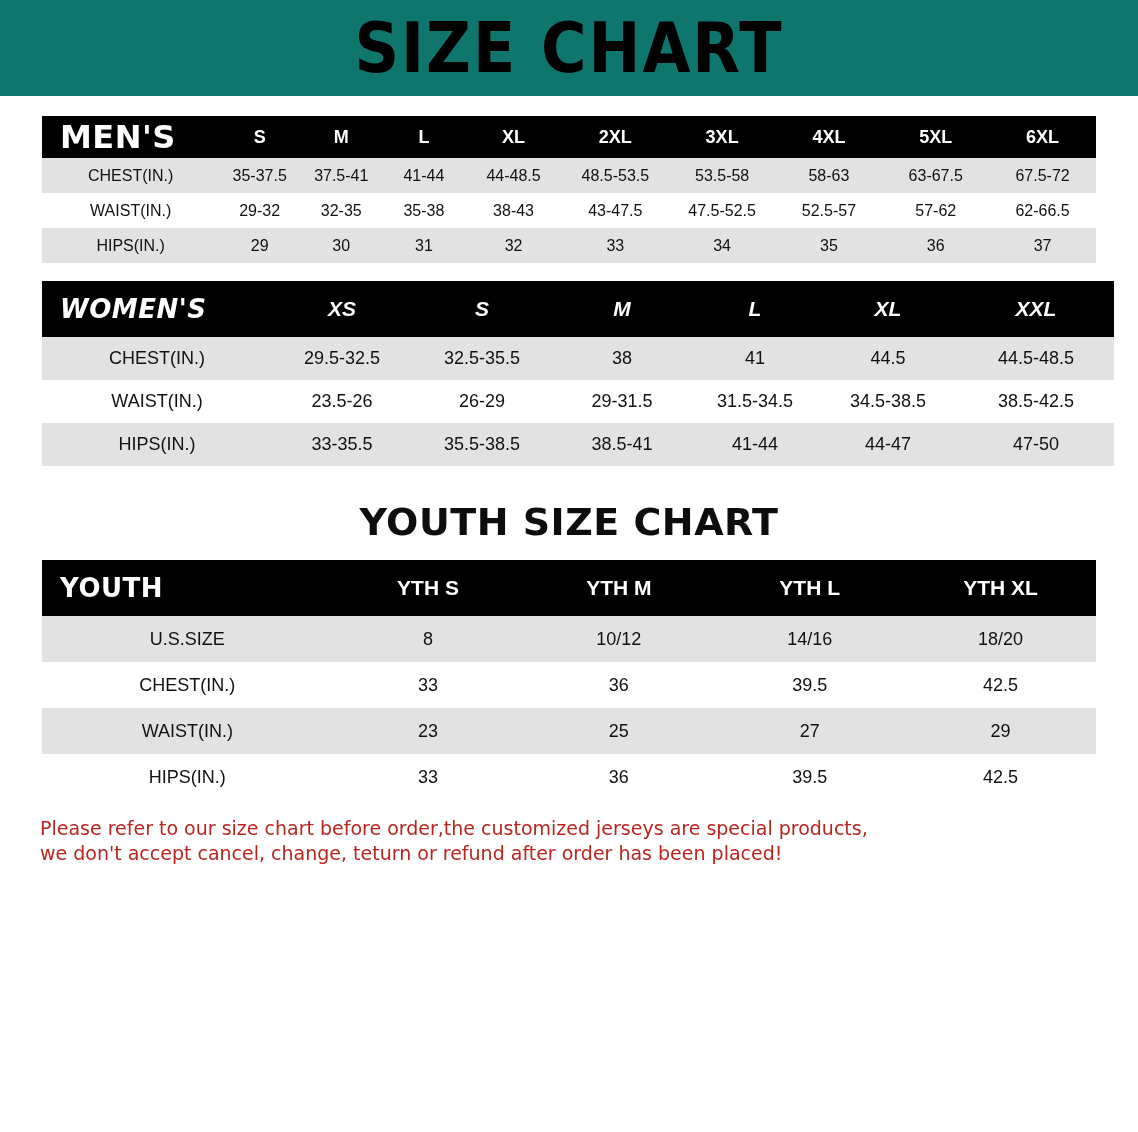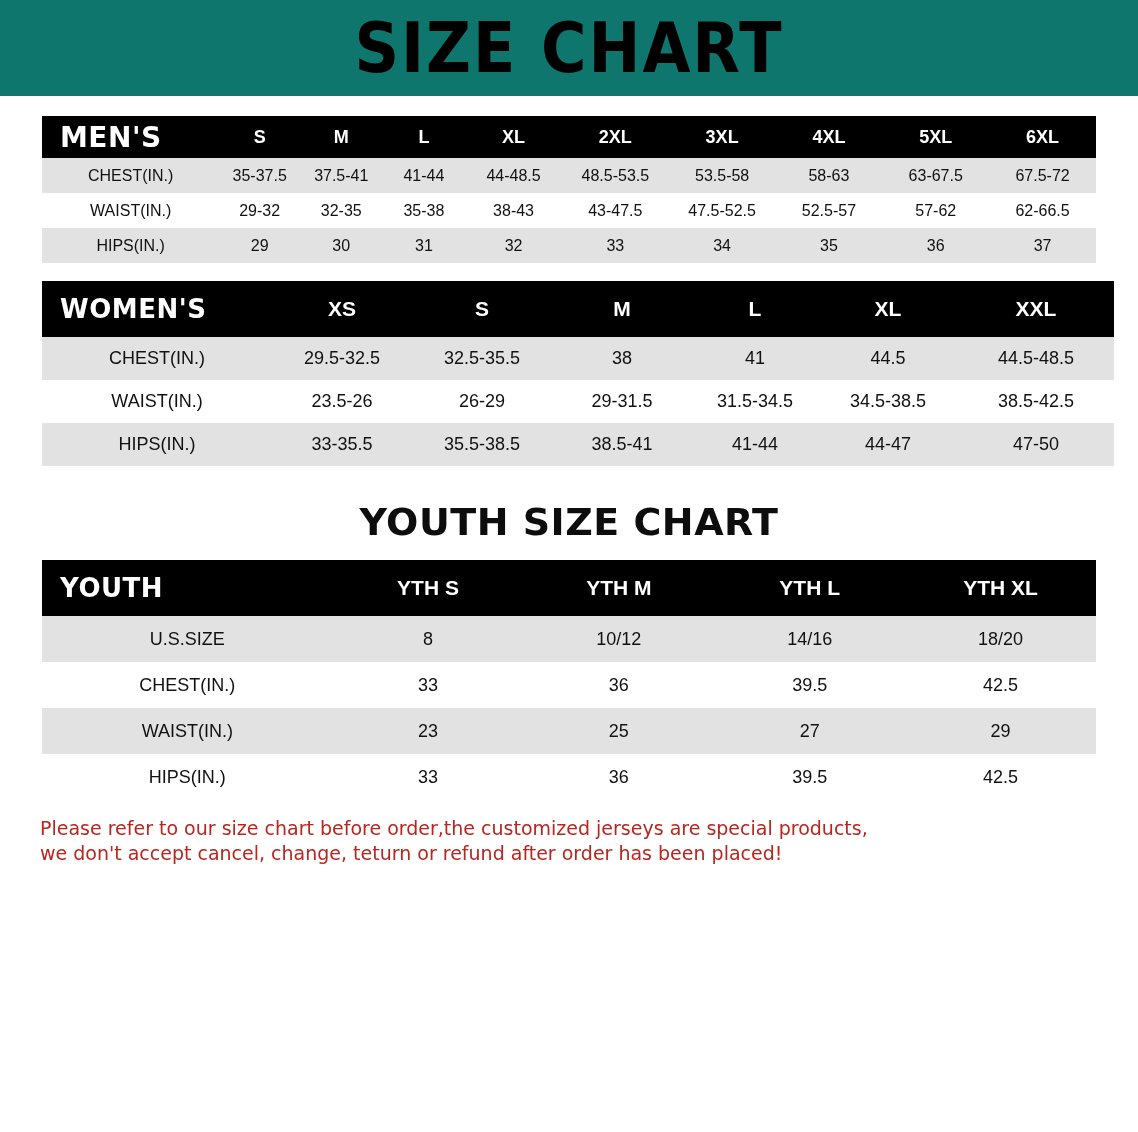--- a/index.html
+++ b/index.html
@@ -95,26 +95,26 @@
     text-align: center;
     font-size: 17px;
     color: #111111;
   }
   tr.band-grey td { background: #e2e2e2; }
   tr.band-white td { background: #ffffff; }
 
   
   #men-table { }
   #men-table thead th { font-size: 18px; }
-  #men-table thead th.rowlabel { font-size: 28px; }
+  #men-table thead th.rowlabel { font-size: 32px; }
   #men-table tbody td { font-size: 16px; }
 
   
   #women-table thead tr { height: 56px; }
-  #women-table thead th { height: 56px; font-size: 21px; }
+  #women-table thead th { height: 56px; font-size: 21px; font-style: italic; }
   #women-table thead th.rowlabel { font-size: 26px; }
   #women-table tbody td { height: 43px; font-size: 18px; }
 
   
   #youth-table thead tr { height: 56px; }
   #youth-table thead th { height: 56px; font-size: 21px; }
   #youth-table thead th.rowlabel { font-size: 26px; }
   #youth-table tbody td { height: 46px; font-size: 18px; }
 
   .men-gap { height: 20px; }

